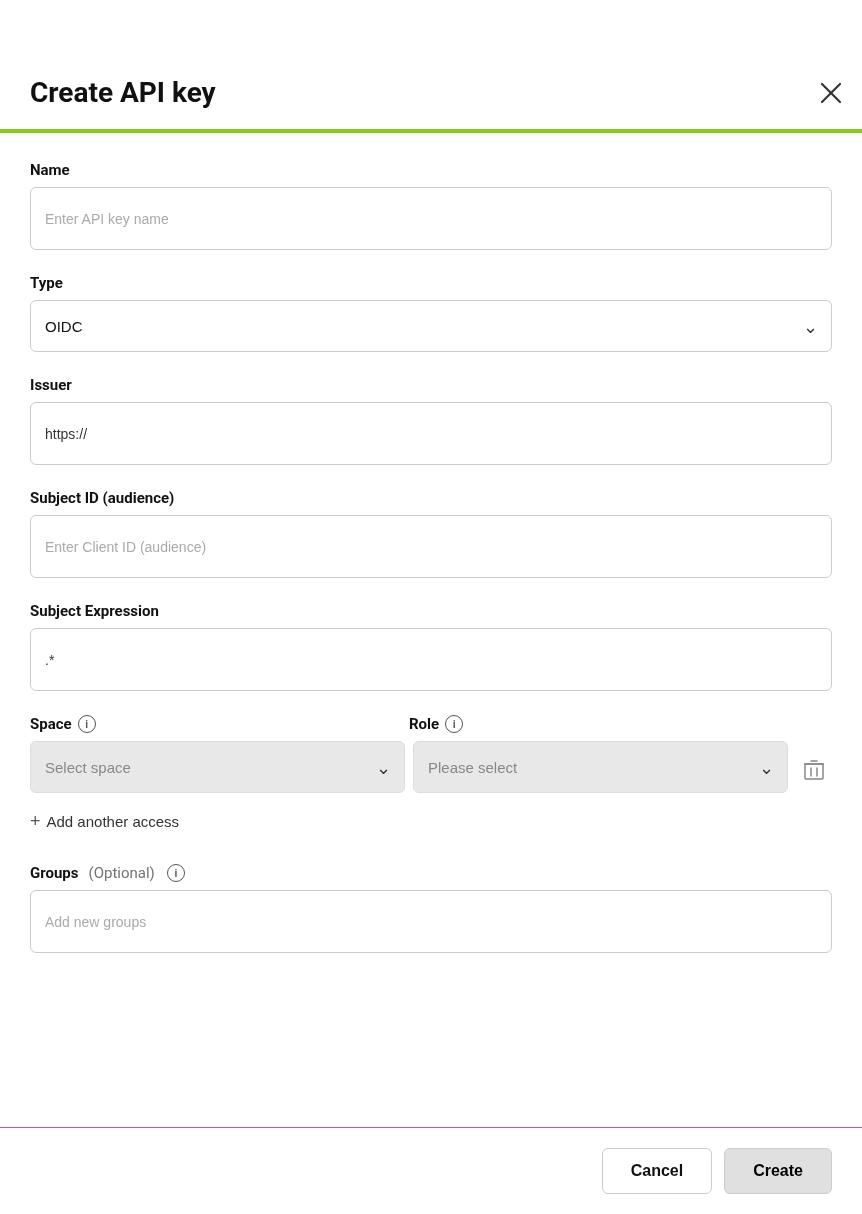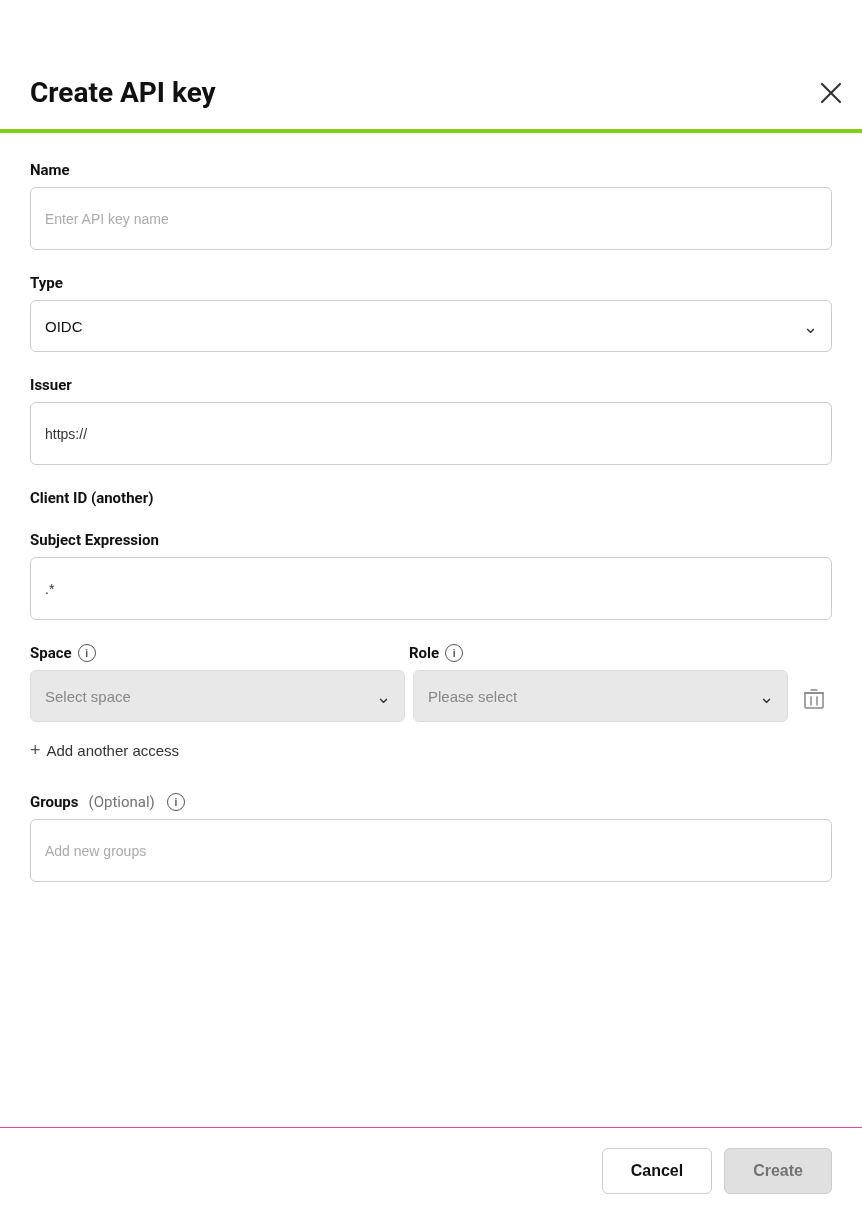--- a/index.html
+++ b/index.html
@@ -232,21 +232,21 @@
     }
 
     .btn-create {
       height: 46px;
       padding: 0 28px;
       border: 1.5px solid #ccc;
       border-radius: 6px;
       background: #e0e0e0;
       font-size: 16px;
       font-weight: 600;
-      color: #737373;
+      color: #000000;
       cursor: not-allowed;
     }
 
     .space-role-label-row {
       display: flex;
       gap: 16px;
       margin-bottom: 8px;
     }
 
     .space-role-label-row .field-label {
@@ -291,21 +291,22 @@
         <span class="select-chevron">⌄</span>
       </div>
     </div>
 
     <div class="field-group">
       <label class="field-label">Issuer</label>
       <input class="field-input issuer-input has-value" type="text" value="https://" style="">
     </div>
 
     <div class="field-group">
-      <label class="field-label">Client ID (another)</label>
+      <label class="field-label">Subject ID (audience)</label>
+      <input class="field-input" type="text" placeholder="Enter Client ID (audience)" style="">
     </div>
 
     <div class="field-group">
       <label class="field-label">Subject Expression</label>
       <input class="field-input subject-input has-value" type="text" value=".*" style="">
     </div>
 
     <div class="space-role-label-row">
       <div class="field-label">
         <span>Space</span>

